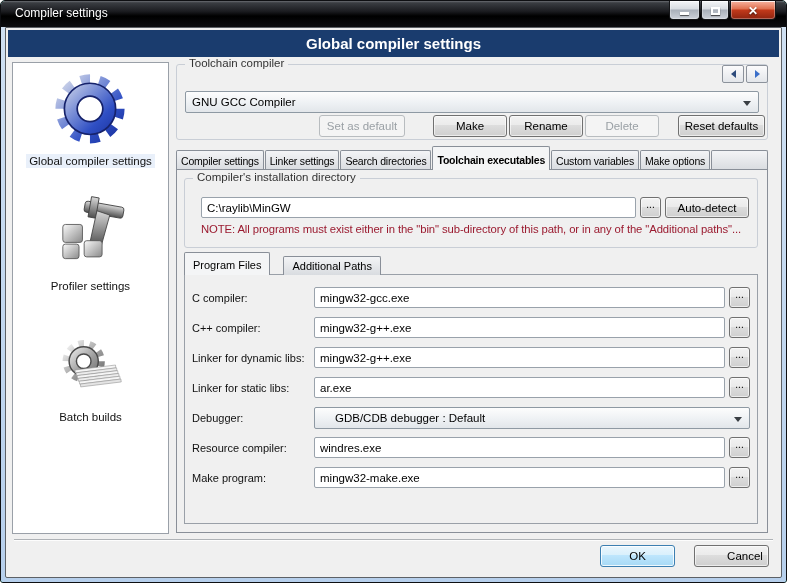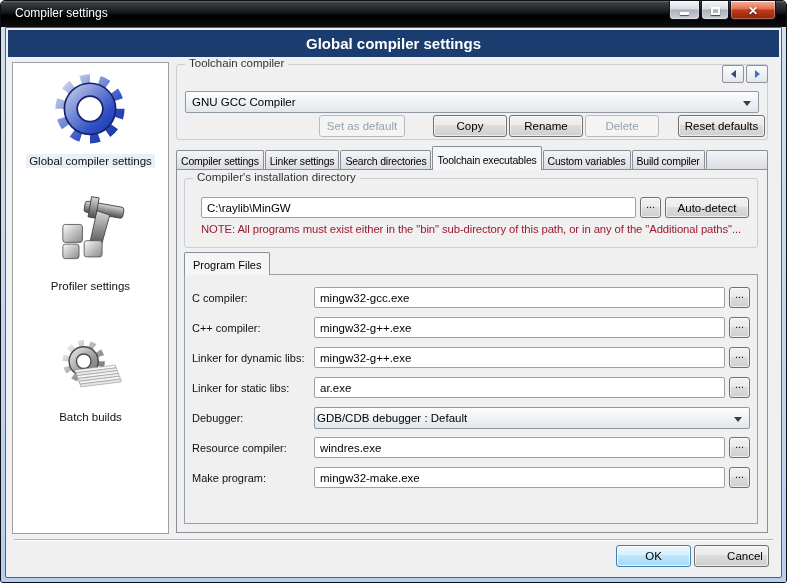--- a/index.html
+++ b/index.html
@@ -73,21 +73,21 @@
   .action-btns .btn:nth-child(4) { left:408px; width:74px; }
   .action-btns .btn:nth-child(5) { right:0; width:87px; }
 
   
   .tabstrip { position:absolute; top:84px; left:0; width:592px; height:24px;
     display:flex; align-items:flex-end; overflow:hidden; }
   .tab { flex:0 0 auto; border:1px solid #898f98; border-bottom:none; border-radius:2px 2px 0 0;
     background:linear-gradient(180deg,#f3f4f6,#e6e8eb 50%,#d9dce0); margin-right:1px;
     padding:3px 4px; font-size:10.5px; letter-spacing:-0.2px; white-space:nowrap; cursor:pointer;
     font-family:"Liberation Sans",sans-serif; height:20px; }
-  .tab.active { background:#f4f5f6; height:24px; padding-top:5px; position:relative; z-index:3; }
+  .tab.active { background:#f4f5f6; height:24px; padding-top:5px; position:relative; z-index:3;font-weight:bold; }
   .tab-sliver { flex:1 1 12px; min-width:12px; margin-right:0; }
   .tab-arrows { position:absolute; right:0; top:3px; display:flex; gap:2px; z-index:4; }
   .tab-arrow { width:22px; height:18px; border:1px solid #8c929b; border-radius:2px;
     background:linear-gradient(180deg,#fbfbfc,#e3e6ea); display:flex; align-items:center; justify-content:center; cursor:pointer; }
   .arr-left { width:0; height:0; border-top:4px solid transparent; border-bottom:4px solid transparent; border-right:5px solid #2d4b7c; }
   .arr-right { width:0; height:0; border-top:4px solid transparent; border-bottom:4px solid transparent; border-left:5px solid #3b6fc9; }
 
   .tabpanel { position:absolute; top:107px; left:0; width:592px; height:364px;
     border:1px solid #898f98; background:#f0f0f0; z-index:2; }
 
@@ -111,27 +111,27 @@
   .subpanel { position:absolute; top:104px; left:7px; right:9px; bottom:8px;
     border:1px solid #9aa0a8; background:#f0f0f0; }
 
   .pf-row { display:flex; align-items:center; margin:9px 7px 0 7px; height:21px; }
   .pf-row:first-of-type { margin-top:12px; }
   .pf-label { width:122px; flex:0 0 122px; font-size:11px; color:#111; white-space:nowrap; }
   .pf-input { flex:1; }
   .pf-row .browse-btn { margin-left:4px; }
   .pf-select { flex:1; position:relative; height:22px; border:1px solid #8e99a3; border-radius:2px;
     background:linear-gradient(180deg,#fdfdfd,#eef1f4 55%,#e2e6ea); font-size:11.5px;
-    display:none; align-items:center; padding:0 22px 0 2px; cursor:default;text-align:right; }
+    display:none; align-items:center; padding:0 22px 0 20px; cursor:default;text-align:right; }
   .pf-row.type-select .pf-select { display:flex; }
 
   
   .footer-sep { position:absolute; top:511px; left:8px; right:8px; height:2px;
     border-top:1px solid #aeb2b6; border-bottom:1px solid #fdfdfd; }
-  .ok-btn { position:absolute; top:517px; right:90px; width:75px; height:22px;
+  .ok-btn { position:absolute; top:517px; right:106px; width:75px; height:22px;
     border-color:#3c7fb1; background:linear-gradient(180deg,#eaf6fd 0%,#d9f0fc 45%,#bee6fd 46%,#a7d9f5 100%);
     box-shadow:inset 0 0 0 1px rgba(255,255,255,.8); }
   .cancel-btn { position:absolute; top:517px; right:12px; width:75px; height:22px;padding-left:27px; }
 </style>
 </head>
 <body>
 
 <div class="window">
 
   <div class="titlebar">
@@ -228,34 +228,34 @@
     <div class="main">
 
       <div class="groupbox gb-compiler">
         <span class="legend">Toolchain compiler</span>
         <div class="combo">
           <span>GNU GCC Compiler</span>
           <span class="combo-arrow"></span>
         </div>
         <div class="action-btns">
           <button class="btn disabled" disabled="">Set as default</button>
-              <button class="btn">Copy</button>
+              <button class="btn">Make</button>
               <button class="btn">Rename</button>
               <button class="btn disabled" disabled="">Delete</button>
               <button class="btn">Reset defaults</button>
         </div>
       </div>
 
       <div class="tabstrip">
         <button class="tab"><span>Compiler settings</span></button>
             <button class="tab"><span>Linker settings</span></button>
             <button class="tab"><span>Search directories</span></button>
             <button class="tab active"><span>Toolchain executables</span></button>
             <button class="tab"><span>Custom variables</span></button>
-            <button class="tab"><span>Build compiler</span></button>
+            <button class="tab"><span>Make options</span></button>
         <div class="tab tab-sliver"></div>
       </div>
       <div class="tab-arrows">
         <div class="tab-arrow">
               <span class="arr-left"></span>
             </div>
         <div class="tab-arrow">
               <span class="arr-right"></span>
             </div>
       </div>
@@ -267,20 +267,21 @@
           <div class="install-row">
             <input class="text-input" value="C:\raylib\MinGW" style="">
             <button class="btn browse-btn">...</button>
             <button class="btn autodetect-btn">Auto-detect</button>
           </div>
           <div class="note-line">NOTE: All programs must exist either in the "bin" sub-directory of this path, or in any of the "Additional paths"...</div>
         </div>
 
         <div class="subtabstrip">
           <button class="subtab active"><span>Program Files</span></button>
+              <button class="subtab"><span>Additional Paths</span></button>
         </div>
 
         <div class="subpanel">
           <div class="pf-row type-text">
               <span class="pf-label">C compiler:</span>
               <input class="text-input pf-input" value="mingw32-gcc.exe" style="">
 
               <button class="btn browse-btn">...</button>
             </div>
               <div class="pf-row type-text">

